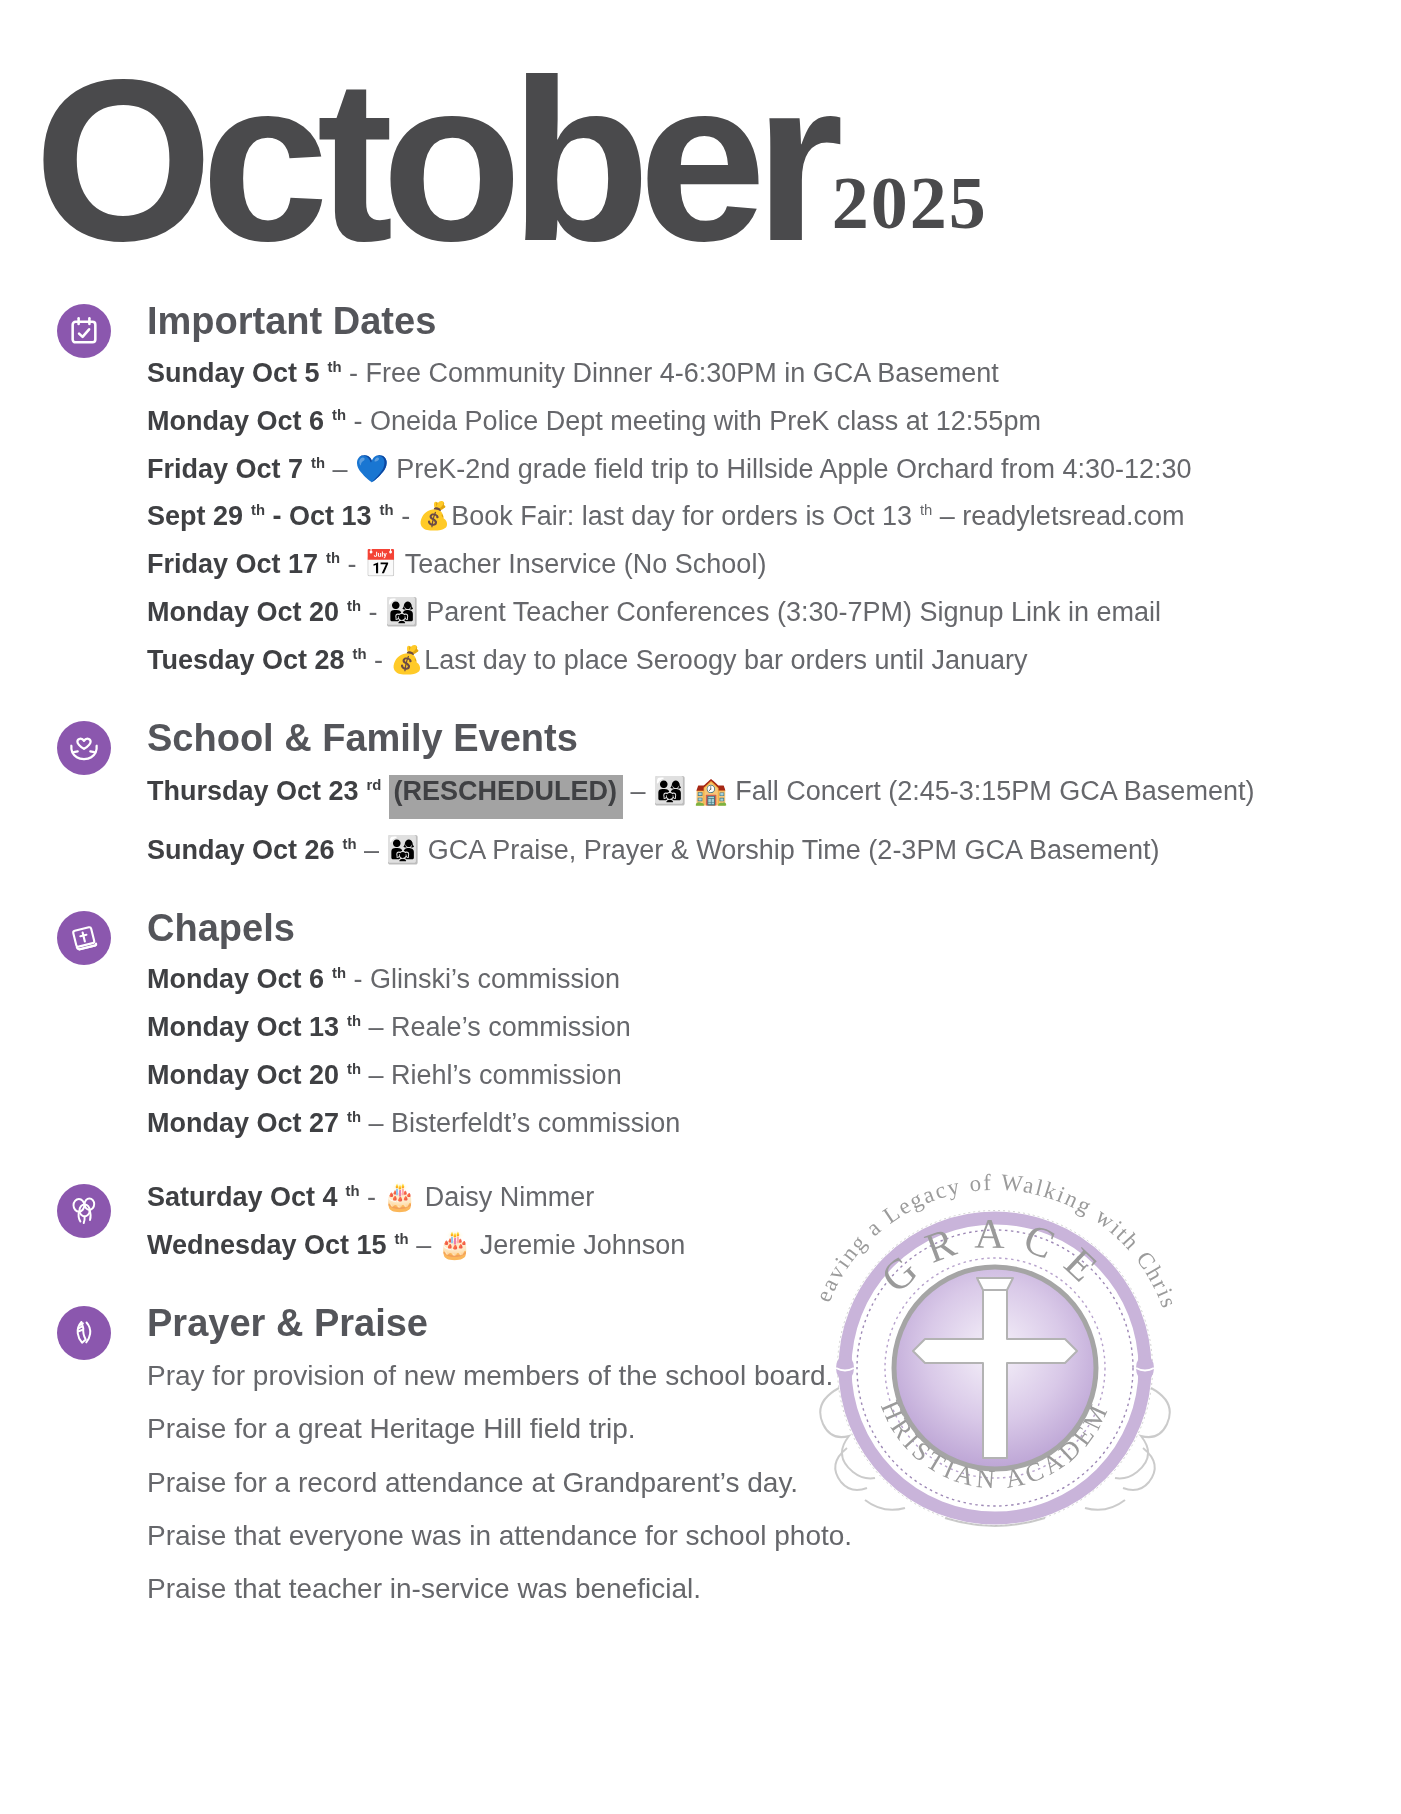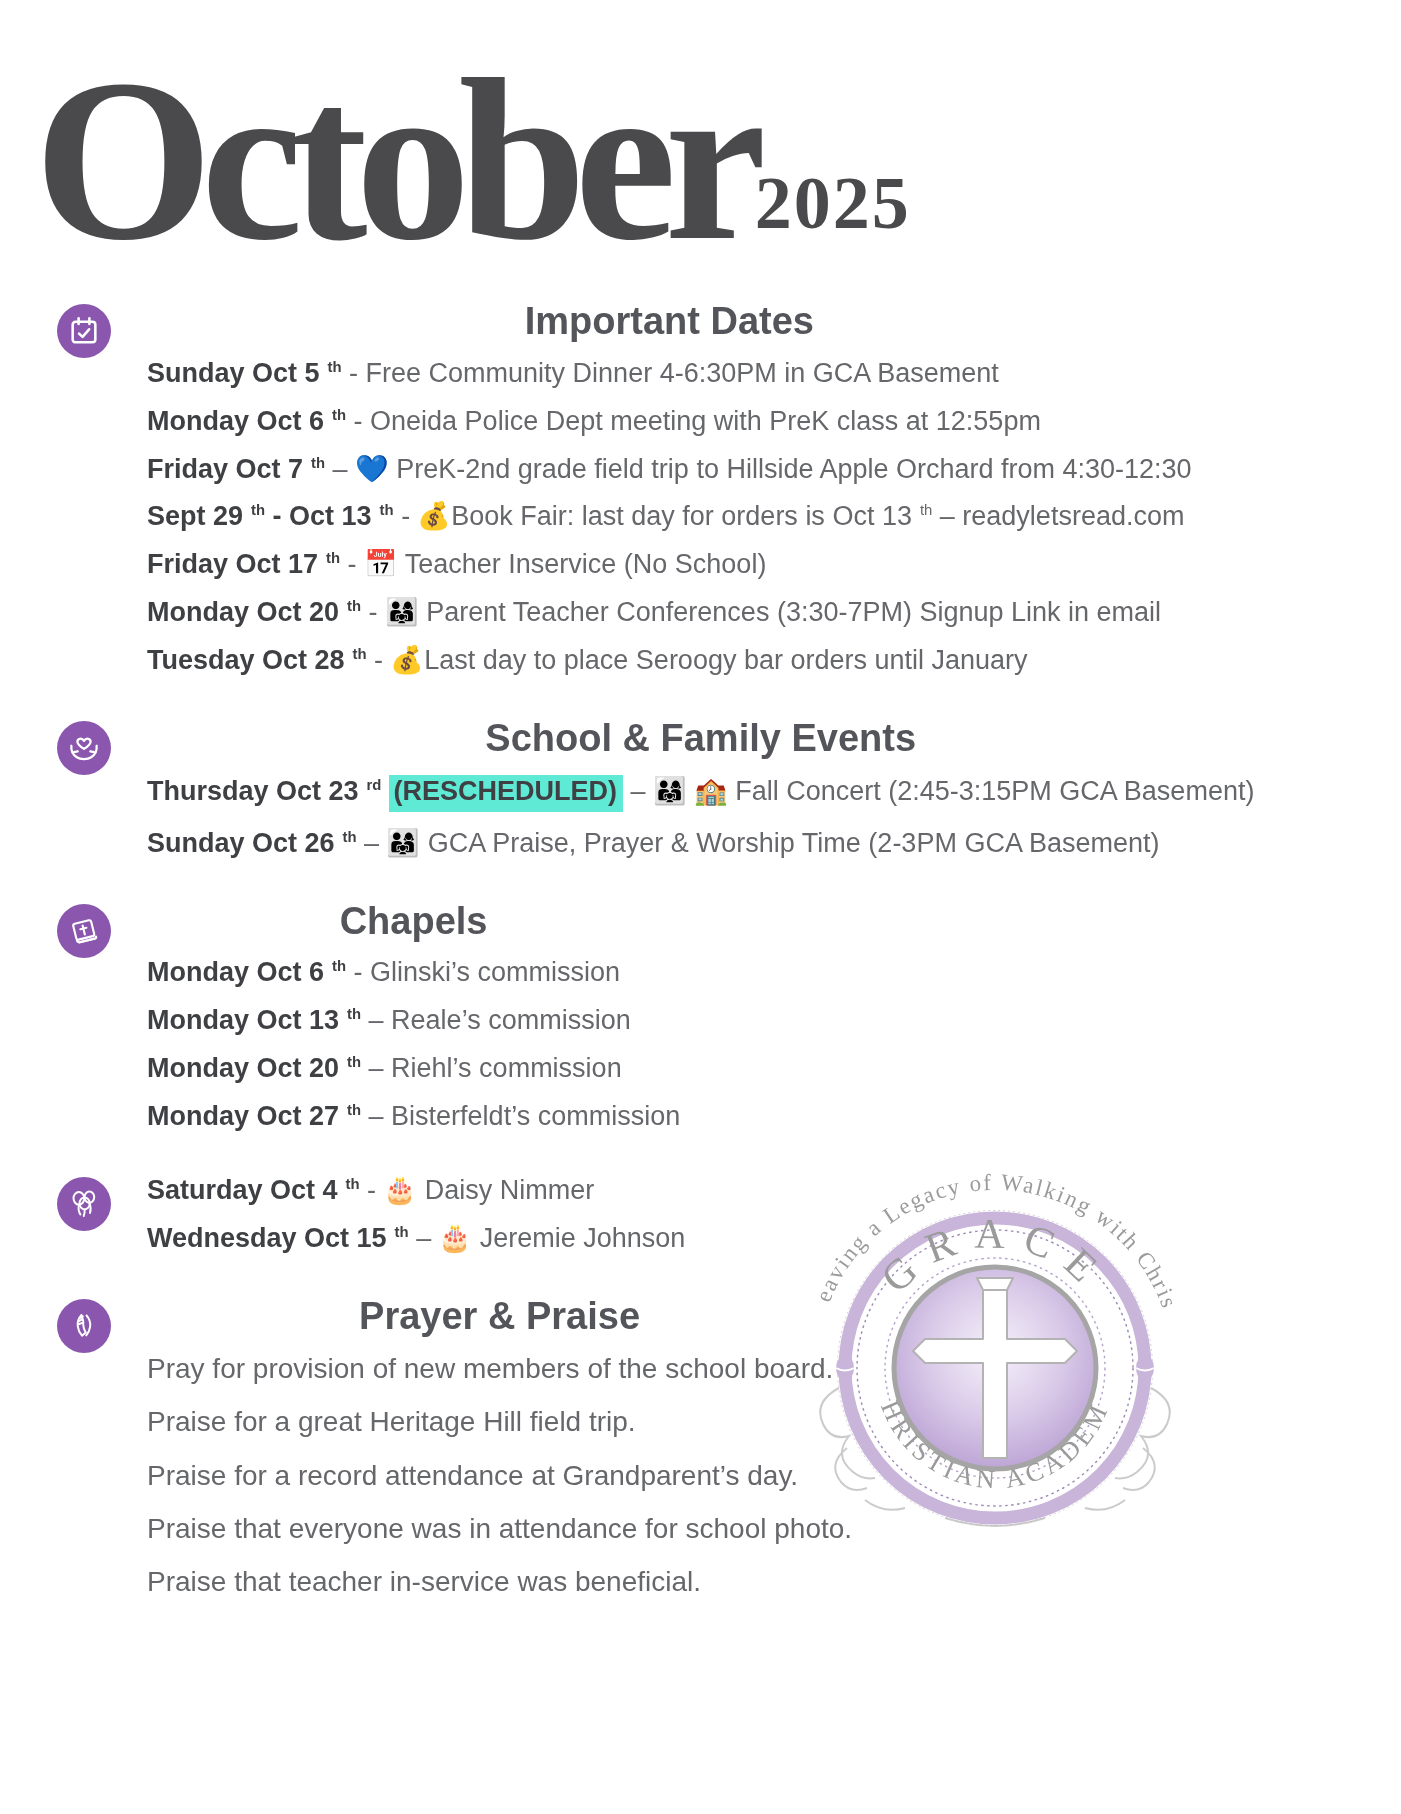--- a/index.html
+++ b/index.html
@@ -4,45 +4,45 @@
 <style>
   html,body{margin:0;padding:0;}
   body{
     width:1401px;height:1814px;background:#ffffff;position:relative;overflow:hidden;
     font-family:"Liberation Sans",sans-serif;color:#66676b;
   }
   .content{position:relative;z-index:1;}
   
   .masthead{display:flex;align-items:flex-end;padding:6px 0 0 34px;height:270px;}
   .month-title{
-    font-family:Liberation Serif, serif;font-weight:700;
+    font-family:Liberation Sans, sans-serif;font-weight:700;
     font-size:230px;line-height:1.0;letter-spacing:-12px;color:#4a4a4c;
   }
   .year-label{
     font-family:"Liberation Serif",serif;font-weight:700;
     font-size:74px;color:#4a4a4c;margin-bottom:30px;letter-spacing:2px;
   }
   
   .section{display:flex;align-items:flex-start;margin:26px 0 0 57px;}
   .section-icon{
     flex:0 0 54px;width:54px;height:54px;border-radius:50%;
     display:flex;align-items:center;justify-content:center;margin-top:2px;
   }
   .section-icon svg{display:block;}
   .section-body{margin-left:36px;padding-top:0;}
   .section-title{
     font-size:38px;font-weight:700;color:#54555a;letter-spacing:0px;
-    margin:0 0 16px 0;line-height:1.05;text-align:center;
+    margin:0 0 16px 0;line-height:1.05;
   }
   .items{}
   .item{font-size:27px;line-height:1.18;margin-bottom:16px;color:#66676b;}
   .item-date{font-weight:700;color:#3f4043;}
   .item-highlight{
-    font-weight:700;color:#3f4043;background:#5eead4;
-    padding:1px 6px 4px 4px;margin-left:8px;display:inline-block;
+    font-weight:700;color:#3f4043;background:#a3a3a3;
+    padding:1px 6px 11px 4px;margin-left:8px;display:inline-block;
   }
   .item-text{}
   sup{font-size:0.55em;vertical-align:super;line-height:0;padding-left:8px;}
   .prayer .item{margin-bottom:20px;font-size:28px;}
   
   .logo-watermark{position:absolute;left:795px;top:1158px;width:400px;height:380px;z-index:0;}
 </style>
 </head>
 <body>
 

